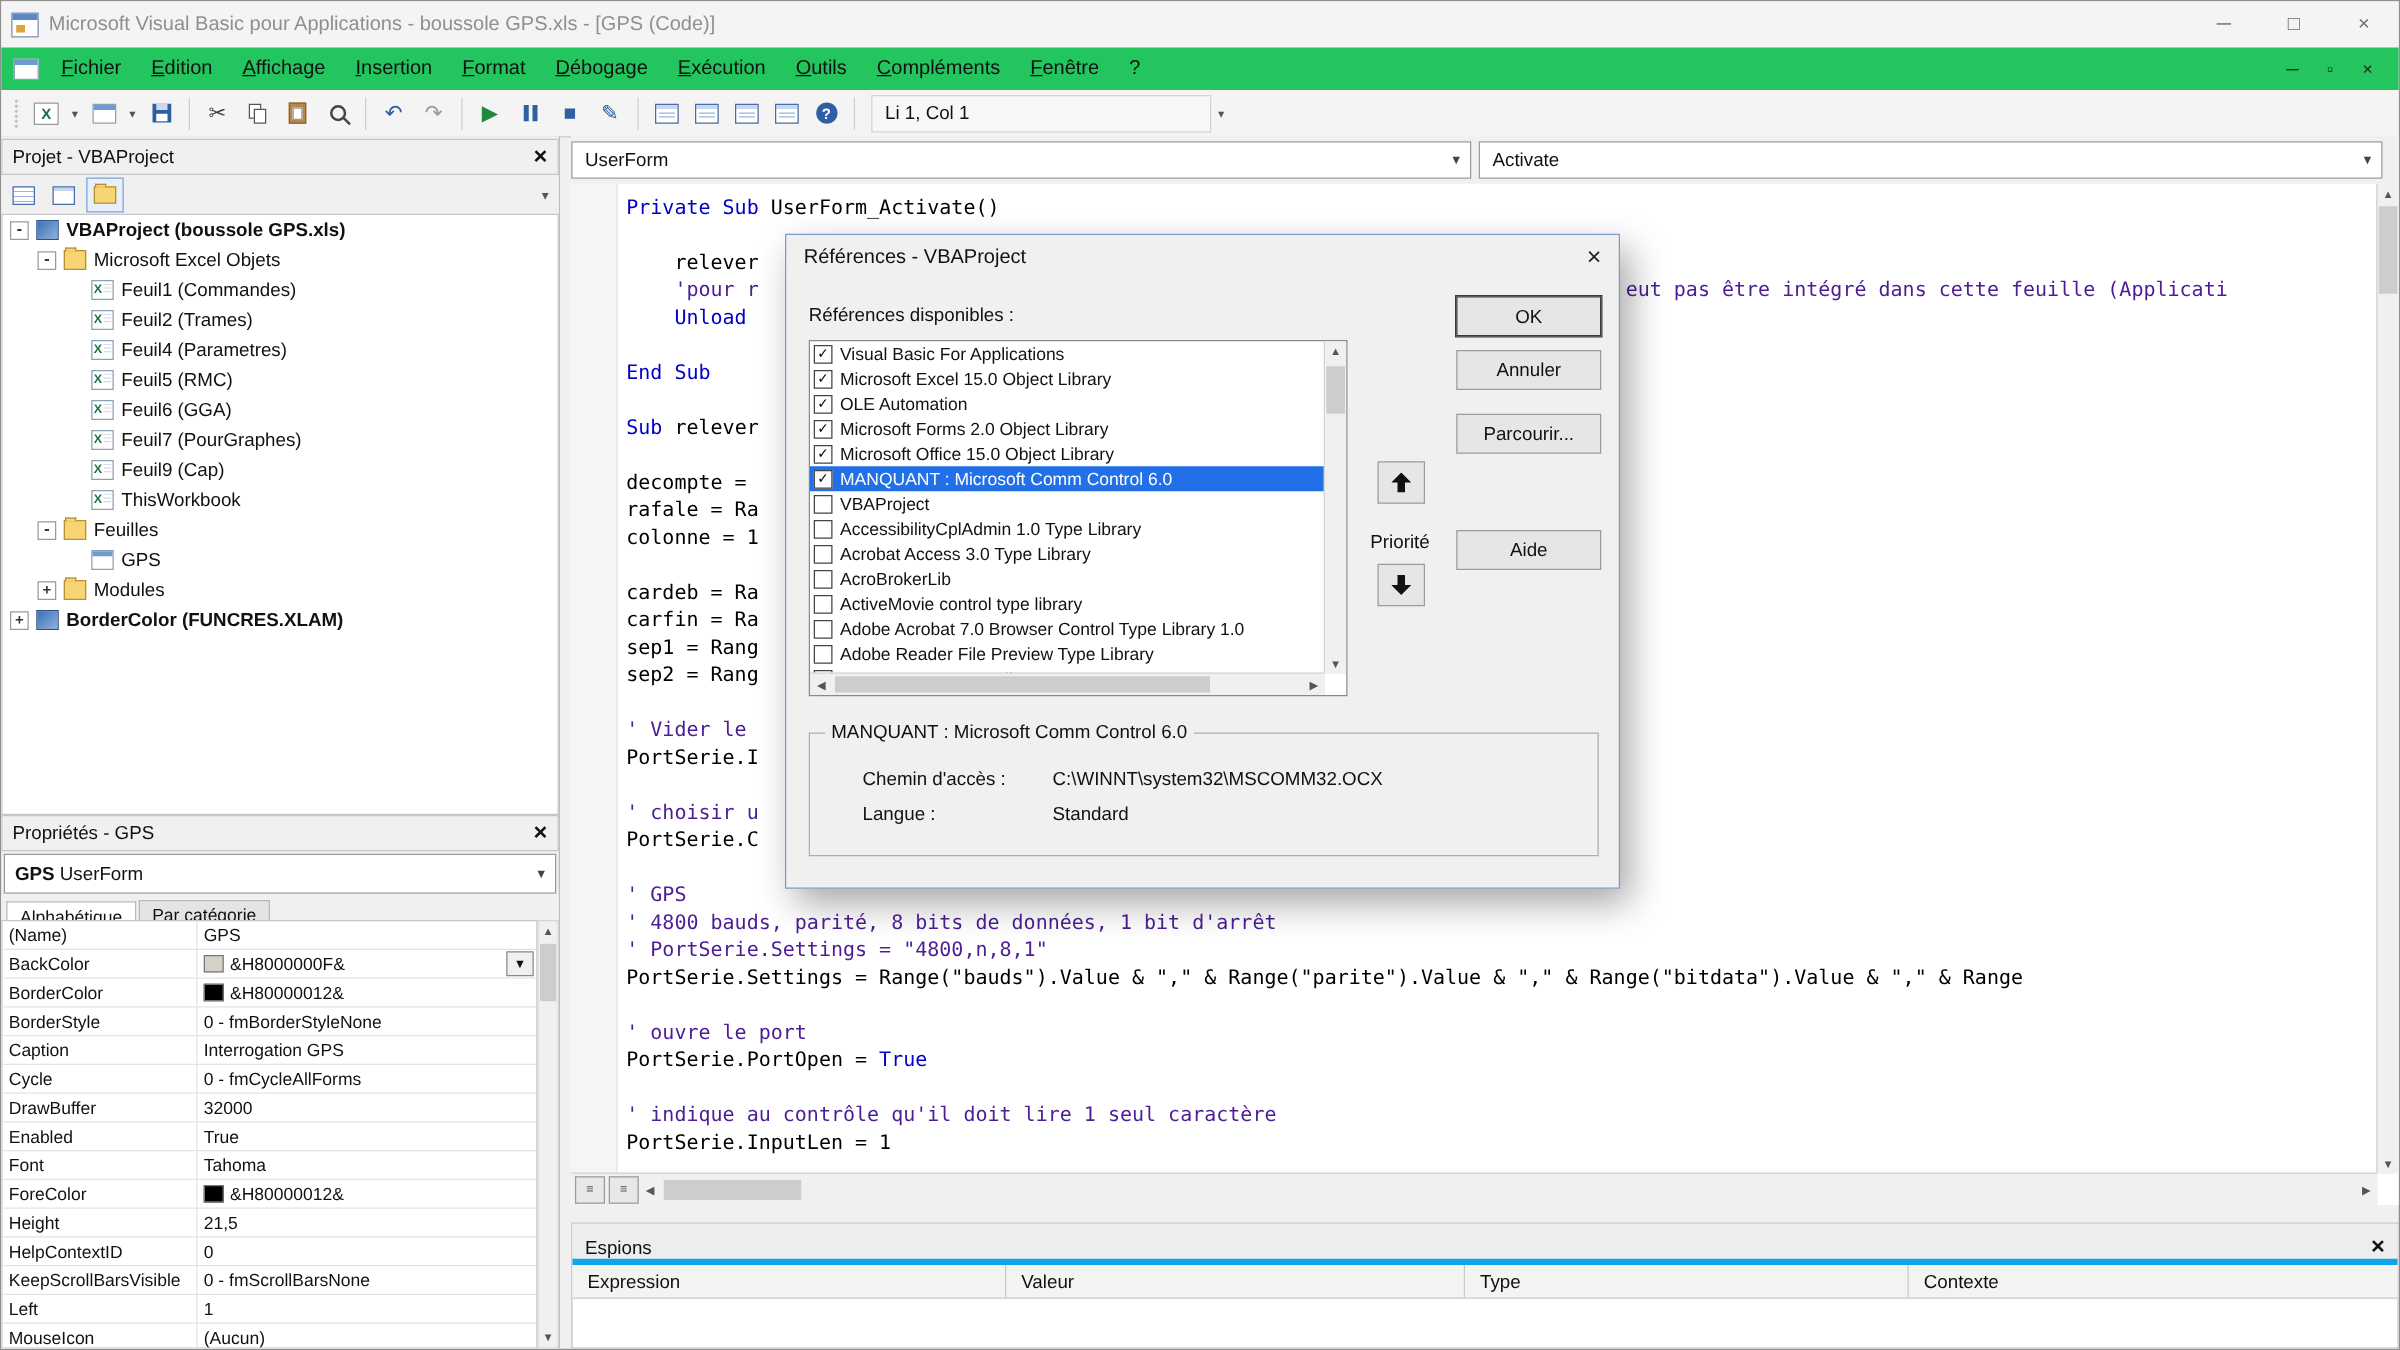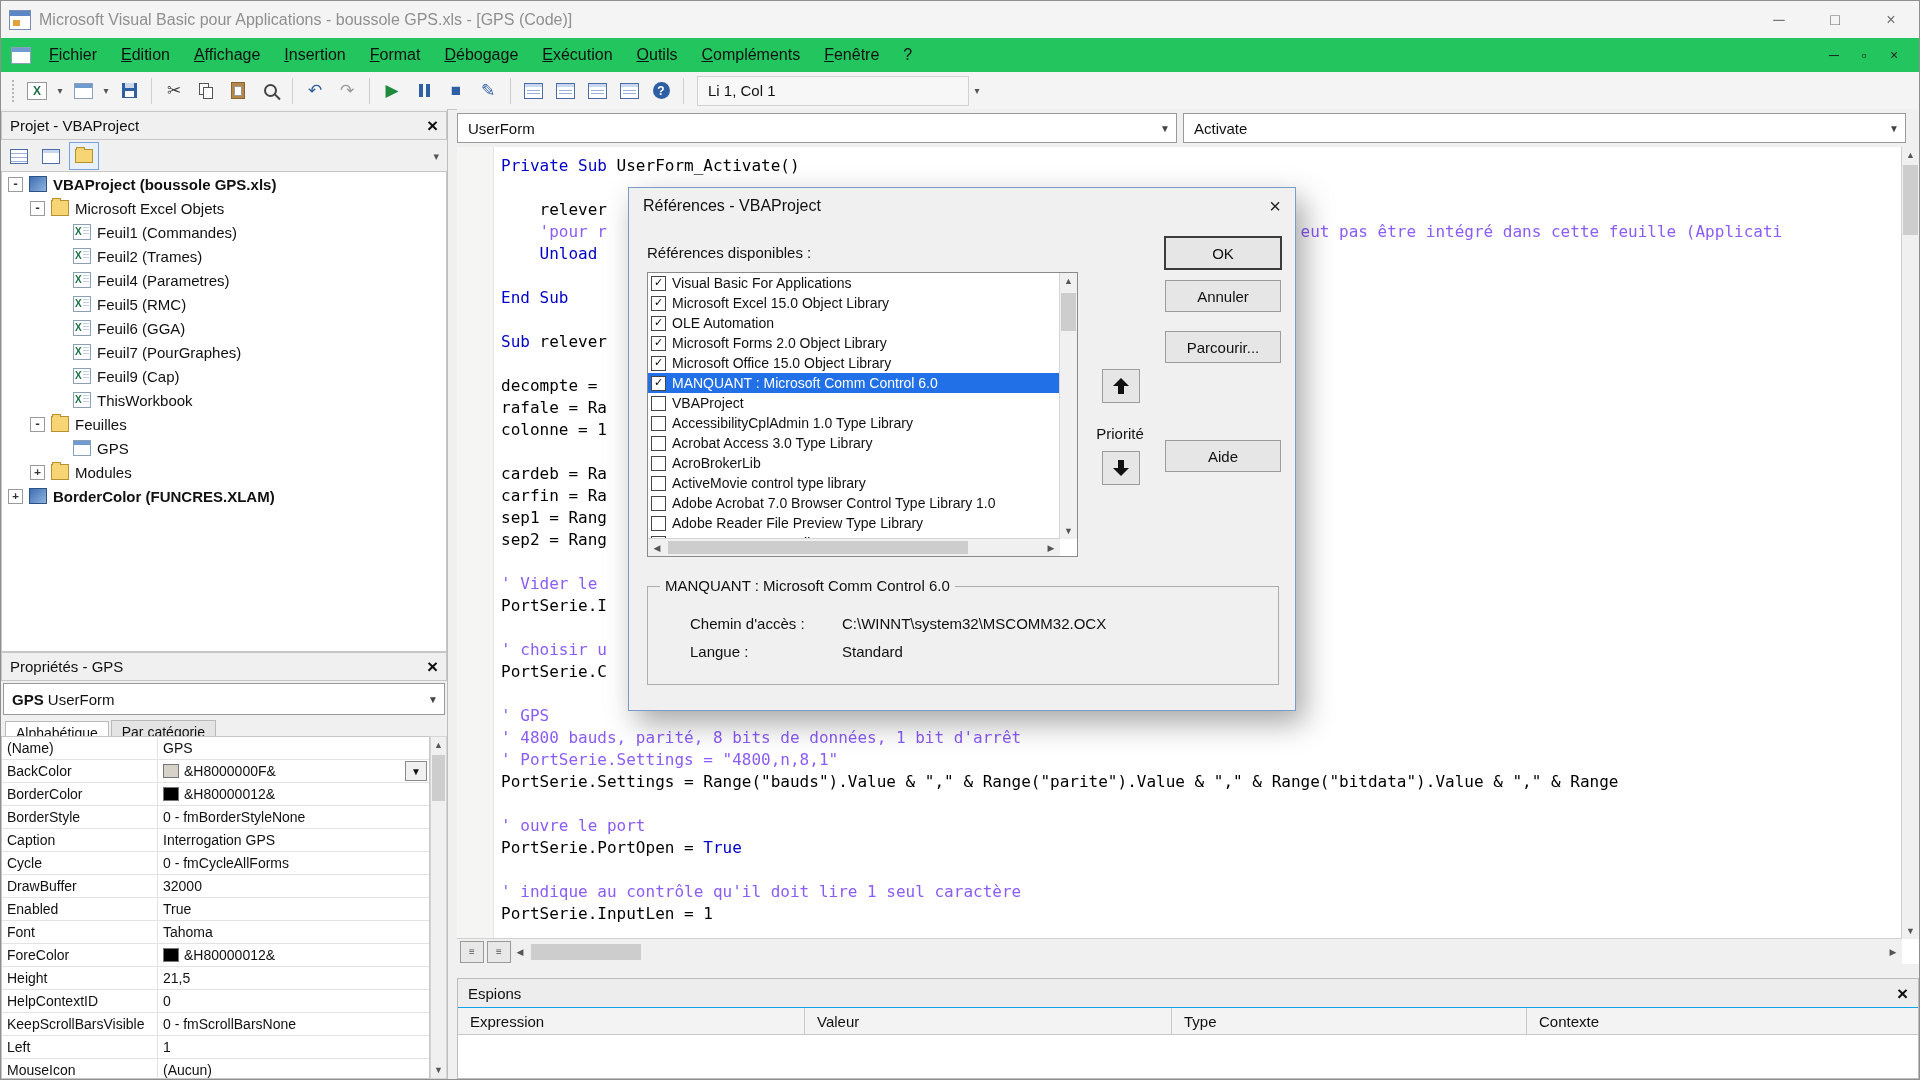--- a/index.html
+++ b/index.html
@@ -95,31 +95,31 @@
   
   #codewin{position:absolute;left:456px;top:108px;right:0;bottom:115px;background:#fff}
   #combo-row{height:38px;background:#f0f0f0;display:flex;align-items:center;gap:6px;padding:0 0}
   .code-combo{height:30px;background:#fff;border:1px solid #9a9a9a;display:flex;align-items:center;padding-left:10px;font-size:15px;box-sizing:border-box}
   #combo-object{width:720px}
   #combo-proc{width:723px}
   #code-margin{position:absolute;left:0;top:38px;bottom:25px;width:36px;background:#f5f5f3;border-right:1px solid #e4e4e4}
   #code-lines{position:absolute;left:36px;top:38px;right:17px;bottom:25px;overflow:hidden;padding:8px 0 0 8px;
               font-family:"DejaVu Sans Mono",monospace;font-size:16px;line-height:22px}
   .cl{height:22px;white-space:pre}
-  .c-k{color:#0000c8}.c-c{color:#8b5cf6}.c-n{color:#000}
+  .c-k{color:#0000c8}.c-c{color:#4c1d95}.c-n{color:#000}
   #code-vscroll{position:absolute;right:0;top:38px;bottom:25px;width:17px;background:#f0f0f0;border-left:1px solid #d0d0d0}
   #code-vscroll .sb-thumb-v{top:18px;height:70px}
   #code-hscroll{position:absolute;left:0;right:17px;bottom:0;height:25px;background:#f0f0f0;border-top:1px solid #d0d0d0;display:flex;align-items:center}
   .split-btn{width:22px;height:20px;border:1px solid #9a9a9a;background:#e8e8e8;margin-left:3px;display:flex;align-items:center;justify-content:center;font-size:10px;color:#555}
   .hs-arrow{width:18px;height:20px;display:flex;align-items:center;justify-content:center;font-size:9px;color:#555}
   .hs-thumb{width:110px;height:16px;background:#cdcdcd;margin-left:2px}
   .hs-right{margin-left:auto}
   
   #watch-panel{position:absolute;left:456px;right:0;top:977px;bottom:0;background:#fff;border:1px solid #bdbdbd;box-sizing:border-box}
-  #watch-head{height:28px;background:#ededed;border-bottom:1px solid #0ea5e9;display:flex;align-items:center;padding:0 10px;font-size:15px}
+  #watch-head{height:28px;background:#ededed;border-bottom:5px solid #0ea5e9;display:flex;align-items:flex-end;padding:0 10px;font-size:15px}
   #watch-cols{height:26px;display:flex;background:#f3f3f3;border-bottom:1px solid #c9c9c9;font-size:15px}
   .wcol{display:flex;align-items:center;padding-left:12px;border-right:1px solid #c9c9c9;box-sizing:border-box}
   .wcol0{width:347px}.wcol1{width:367px}.wcol2{width:355px}.wcol3{flex:1;border-right:none}
   
   #refs-dialog{position:absolute;left:627px;top:186px;width:666px;height:522px;background:#f0f0f0;
                border:1px solid #7a9cc9;box-shadow:8px 12px 28px rgba(0,0,0,.35);z-index:50;font-size:15px}
   #dlg-titlebar{height:36px;display:flex;align-items:center;padding:0 14px;font-size:16px}
   .dlg-close{margin-left:auto;font-size:20px;color:#222;line-height:1}
   #dlg-label{position:absolute;left:18px;top:56px}
   #ref-list{position:absolute;left:18px;top:84px;width:431px;height:285px;background:#fff;border:1px solid #8a8a8a;box-sizing:border-box;overflow:hidden}
@@ -130,21 +130,21 @@
       font:bold 11px/12px "DejaVu Sans",sans-serif;text-align:center;color:#000}
   #ref-vscroll{position:absolute;right:0;top:0;width:17px;bottom:17px;background:#f0f0f0;border-left:1px solid #d5d5d5}
   #ref-vscroll .sb-thumb-v{top:20px;height:38px}
   #ref-hscroll{position:absolute;left:0;right:17px;bottom:0;height:17px;background:#f0f0f0;border-top:1px solid #d5d5d5;display:flex;align-items:center}
   #ref-hscroll .hs-thumb{width:300px;height:13px}
   .dlg-btn{position:absolute;left:536px;width:114px;height:30px;background:#e6e6e6;border:1px solid #9c9c9c;
            display:flex;align-items:center;justify-content:center;font-size:15px}
   #btn-ok{top:49px;border:1px solid #3c3c3c;outline:1px solid #3c3c3c}
   #btn-annuler{top:92px}
   #btn-parcourir{top:143px}
-  #btn-aide{top:252px}
+  #btn-aide{top:236px}
   .prio-btn{position:absolute;left:473px;width:36px;height:32px;background:#e6e6e6;border:1px solid #9c9c9c;display:flex;align-items:center;justify-content:center}
   #prio-up{top:181px}
   #prio-down{top:263px}
   #prio-label{position:absolute;left:455px;top:237px;width:72px;text-align:center}
   #dlg-group{position:absolute;left:18px;top:398px;width:630px;height:97px;border:1px solid #adadad}
   #dlg-group-title{position:absolute;top:-10px;left:12px;background:#f0f0f0;padding:0 5px}
   .info-row{display:flex;align-items:center;height:28px;padding-left:42px}
   .info-row:first-of-type{margin-top:22px}
   .info-label{width:152px}
 </style>

